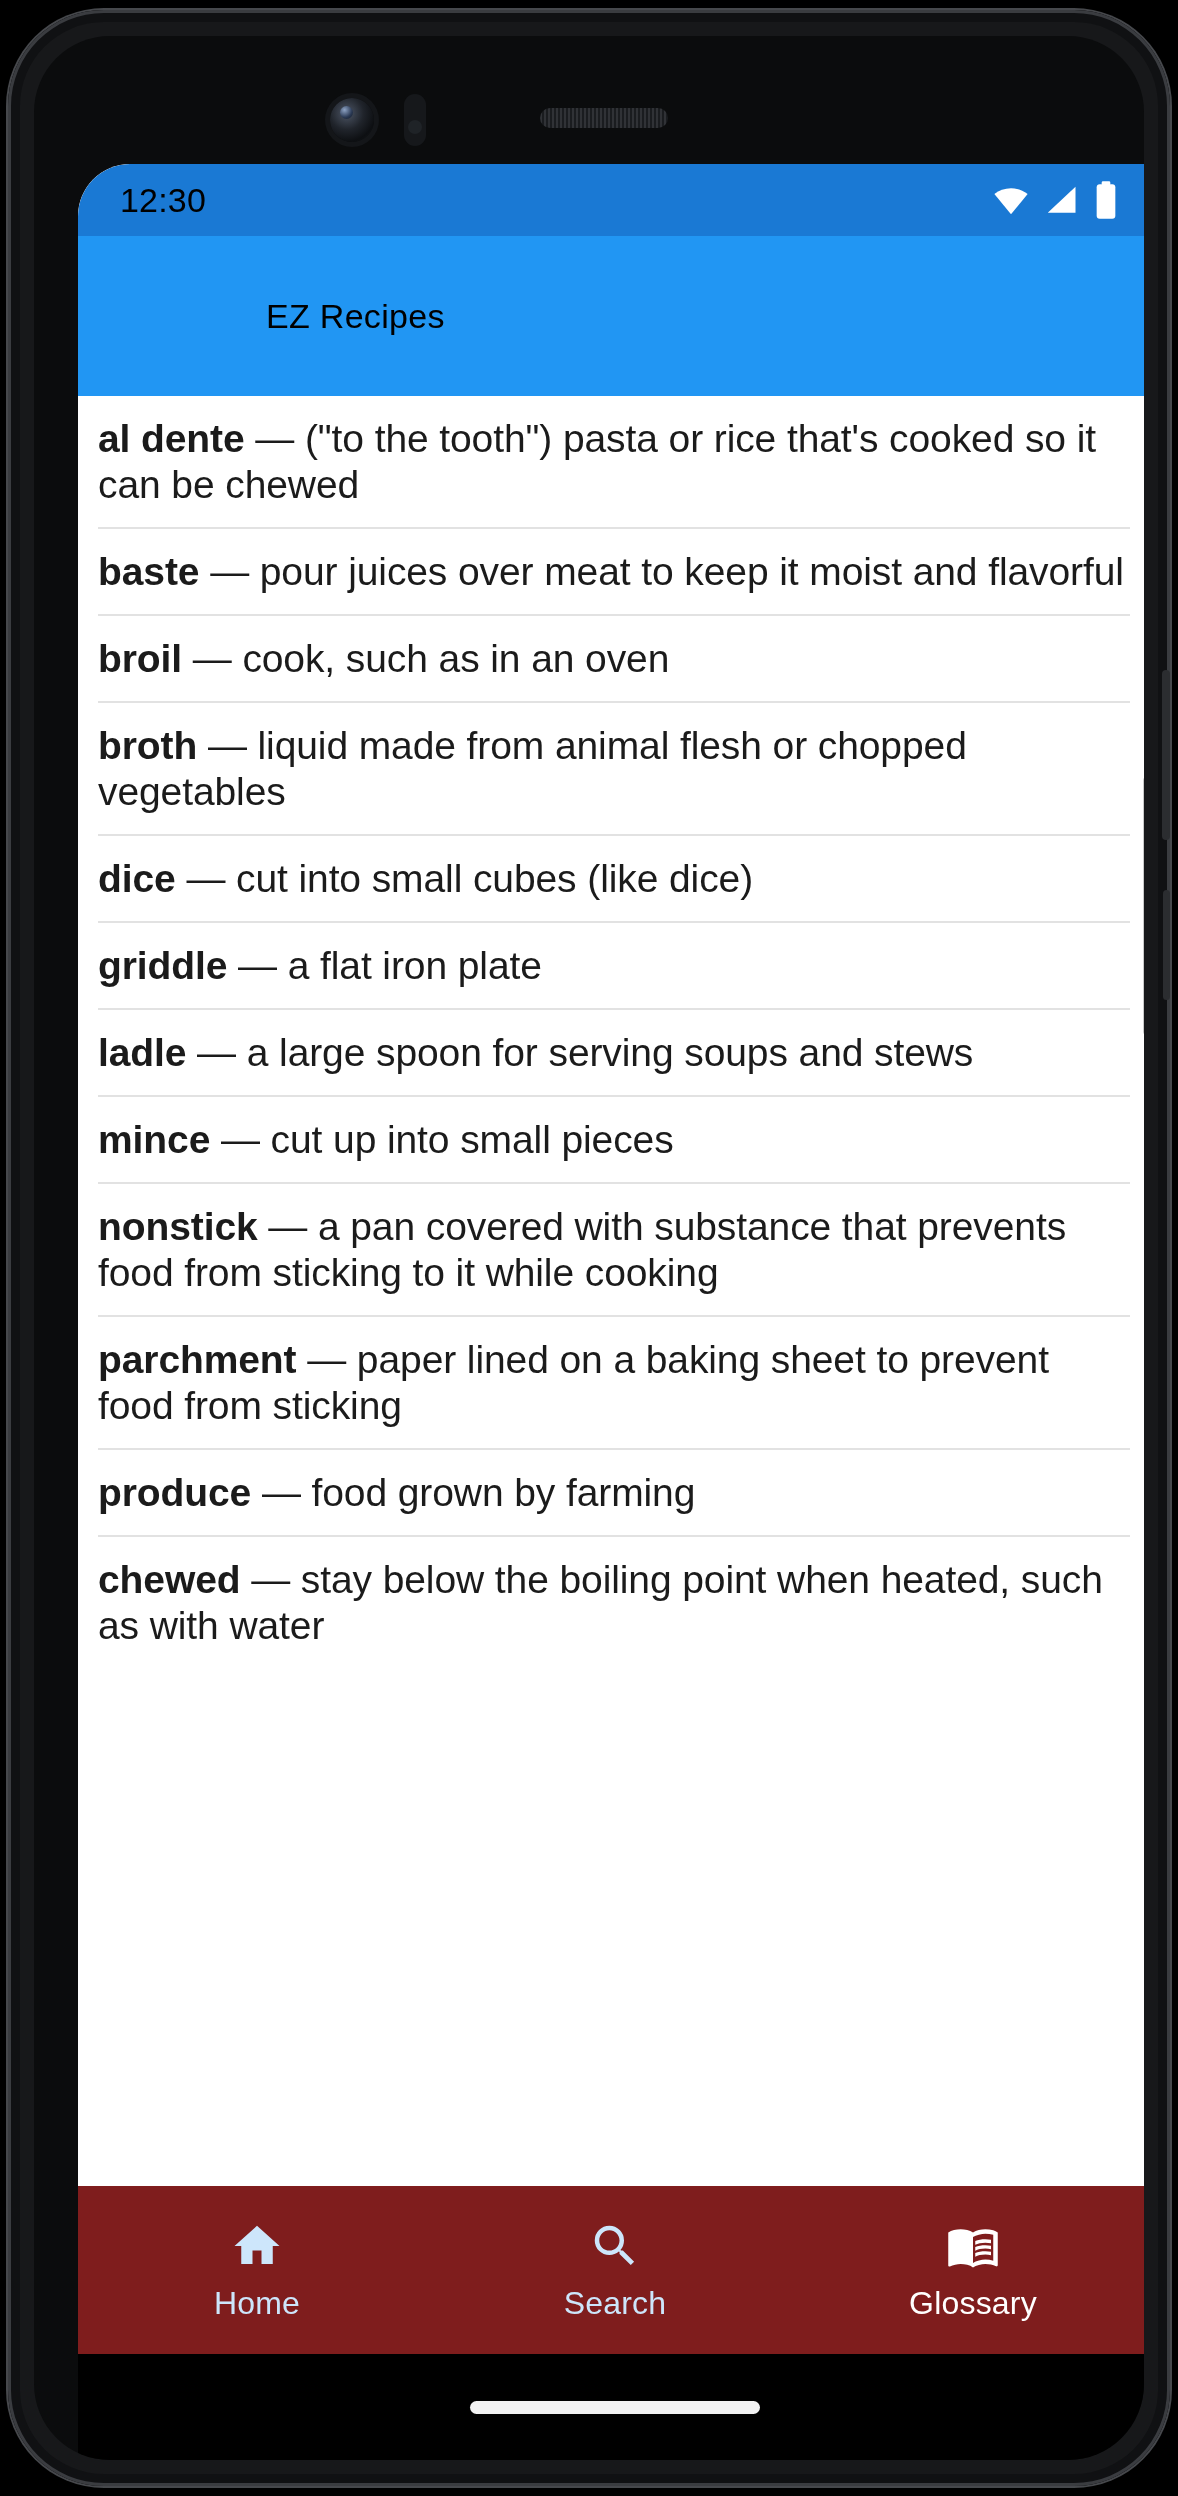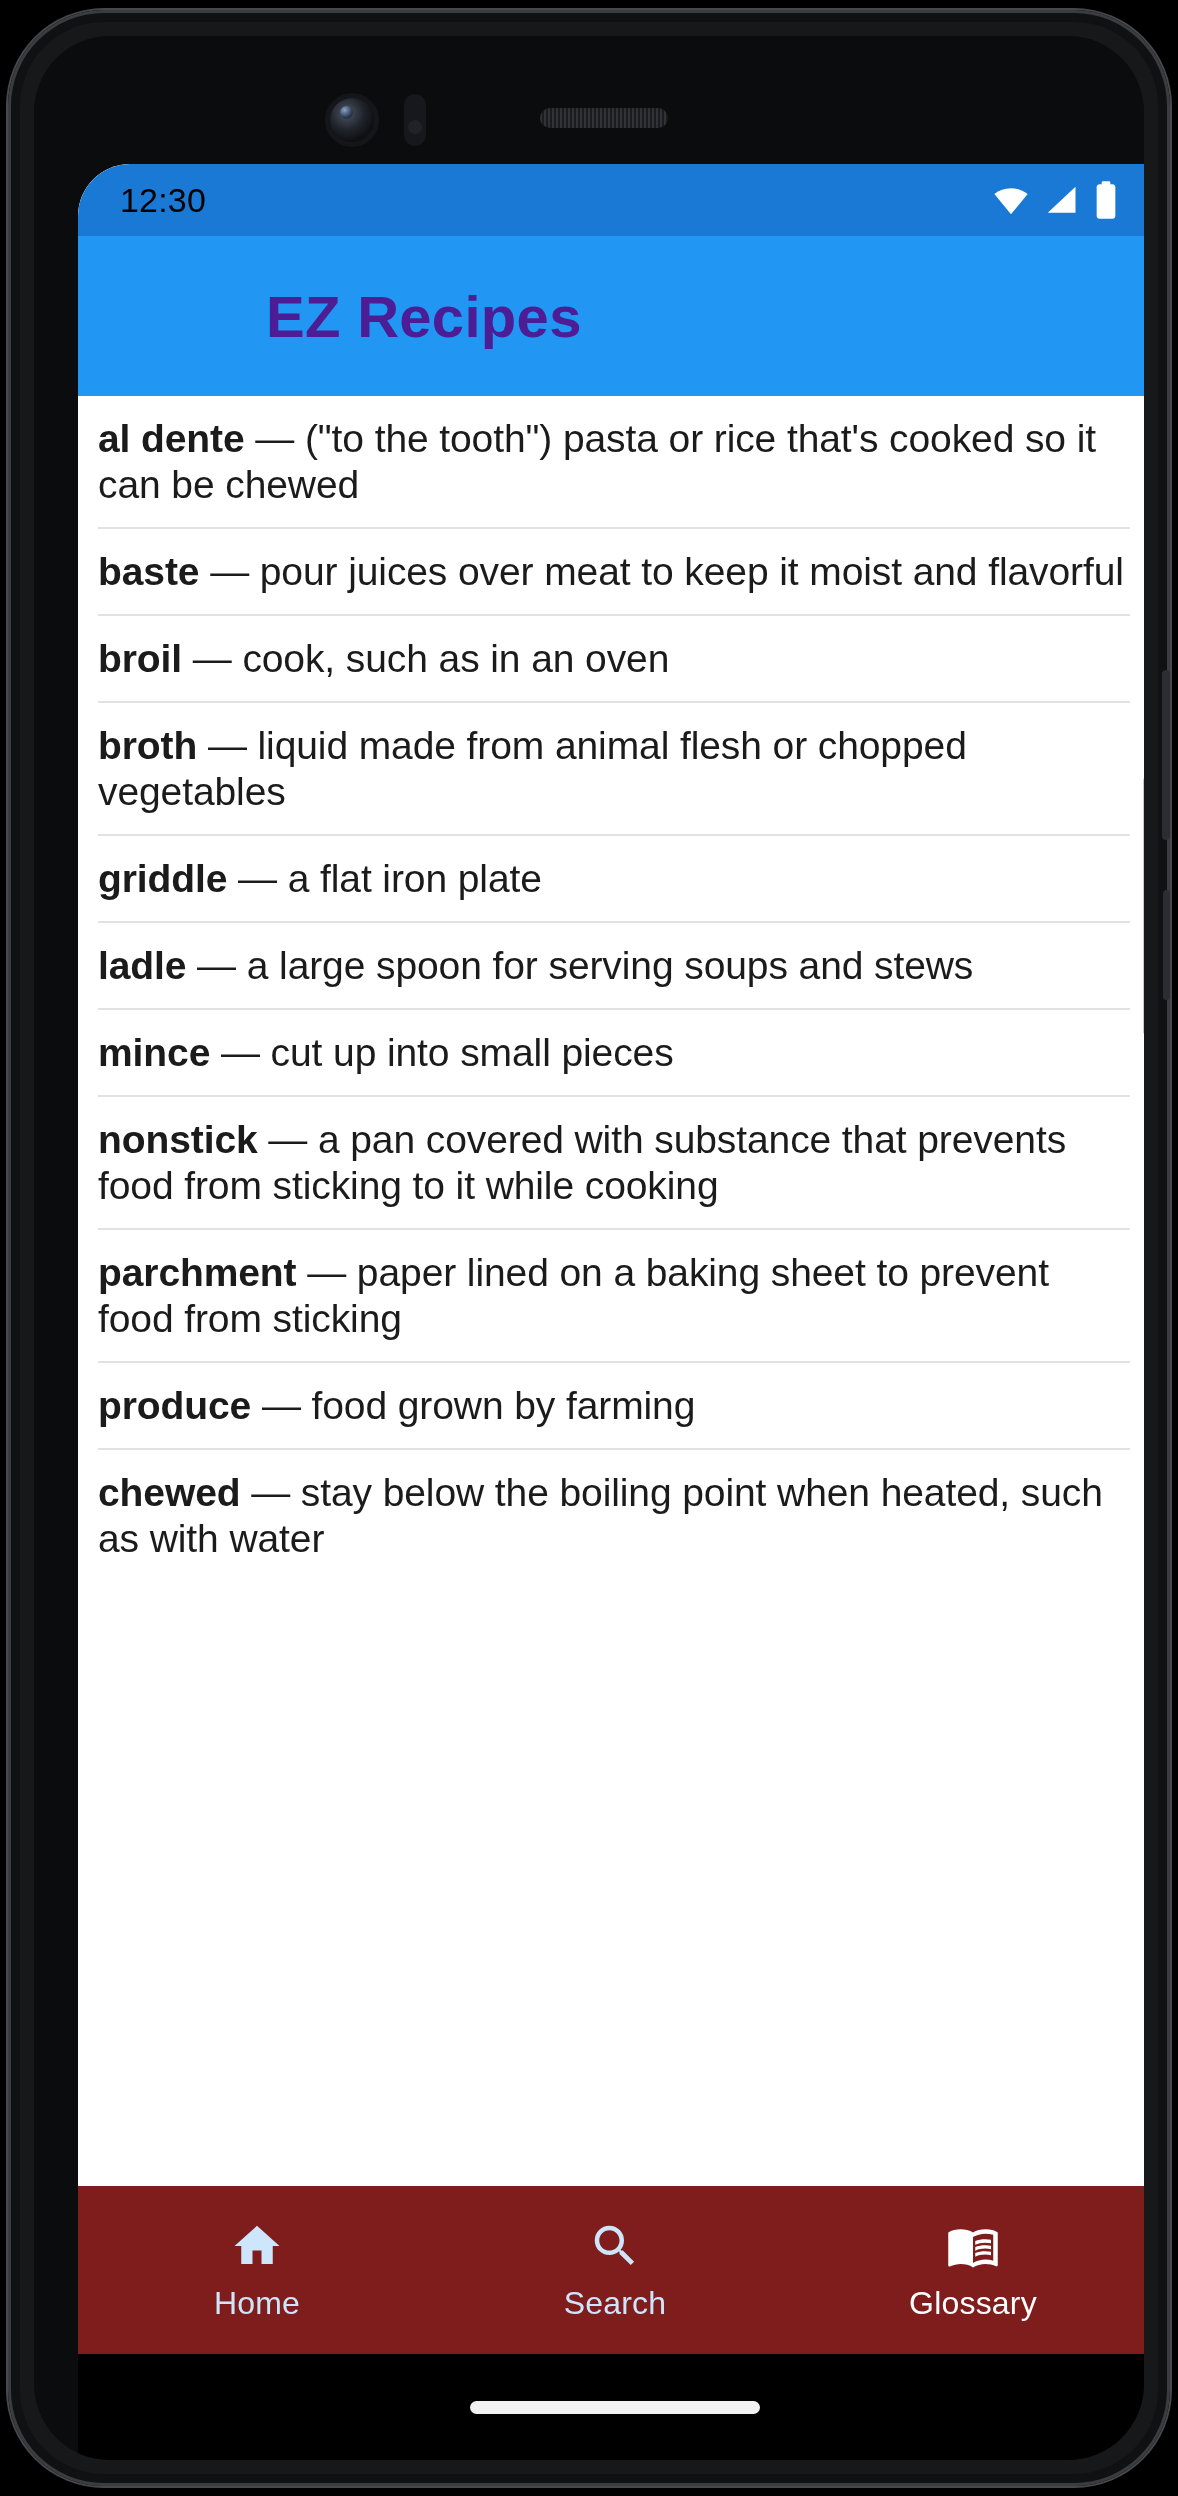--- a/index.html
+++ b/index.html
@@ -131,23 +131,23 @@
   
   .app-bar {
     flex: 0 0 auto;
     height: 160px;
     background: #2196f3;
     display: flex;
     align-items: center;
     padding-left: 188px;
   }
   .app-bar-title {
-    color: #4c1d95;
-    font-size: 58px;
-    font-weight: bold;
+    color: #000000;
+    font-size: 34px;
+    font-weight: normal;
     letter-spacing: 0.3px;
   }
 
   
   .glossary-list {
     flex: 1 1 auto;
     background: #ffffff;
     overflow: hidden;
     position: relative;
     padding-left: 20px;
@@ -264,20 +264,21 @@
       <div class="app-bar">
         <div class="app-bar-title">EZ Recipes</div>
       </div>
 
       <div class="glossary-list">
         <div id="glossary-container">
             <div class="glossary-item"><span class="term">al dente</span><span class="dash"> — </span><span class="definition">("to the tooth") pasta or rice that's cooked so it can be chewed</span></div>
             <div class="glossary-item"><span class="term">baste</span><span class="dash"> — </span><span class="definition">pour juices over meat to keep it moist and flavorful</span></div>
             <div class="glossary-item"><span class="term">broil</span><span class="dash"> — </span><span class="definition">cook, such as in an oven</span></div>
             <div class="glossary-item"><span class="term">broth</span><span class="dash"> — </span><span class="definition">liquid made from animal flesh or chopped vegetables</span></div>
+            <div class="glossary-item"><span class="term">dice</span><span class="dash"> — </span><span class="definition">cut into small cubes (like dice)</span></div>
             <div class="glossary-item"><span class="term">griddle</span><span class="dash"> — </span><span class="definition">a flat iron plate</span></div>
             <div class="glossary-item"><span class="term">ladle</span><span class="dash"> — </span><span class="definition">a large spoon for serving soups and stews</span></div>
             <div class="glossary-item"><span class="term">mince</span><span class="dash"> — </span><span class="definition">cut up into small pieces</span></div>
             <div class="glossary-item"><span class="term">nonstick</span><span class="dash"> — </span><span class="definition">a pan covered with substance that prevents food from sticking to it while cooking</span></div>
             <div class="glossary-item"><span class="term">parchment</span><span class="dash"> — </span><span class="definition">paper lined on a baking sheet to prevent food from sticking</span></div>
             <div class="glossary-item"><span class="term">produce</span><span class="dash"> — </span><span class="definition">food grown by farming</span></div>
             <div class="glossary-item"><span class="term">chewed</span><span class="dash"> — </span><span class="definition">stay below the boiling point when heated, such as with water</span></div>
           </div>
         <div class="scroll-indicator"></div>
       </div>

